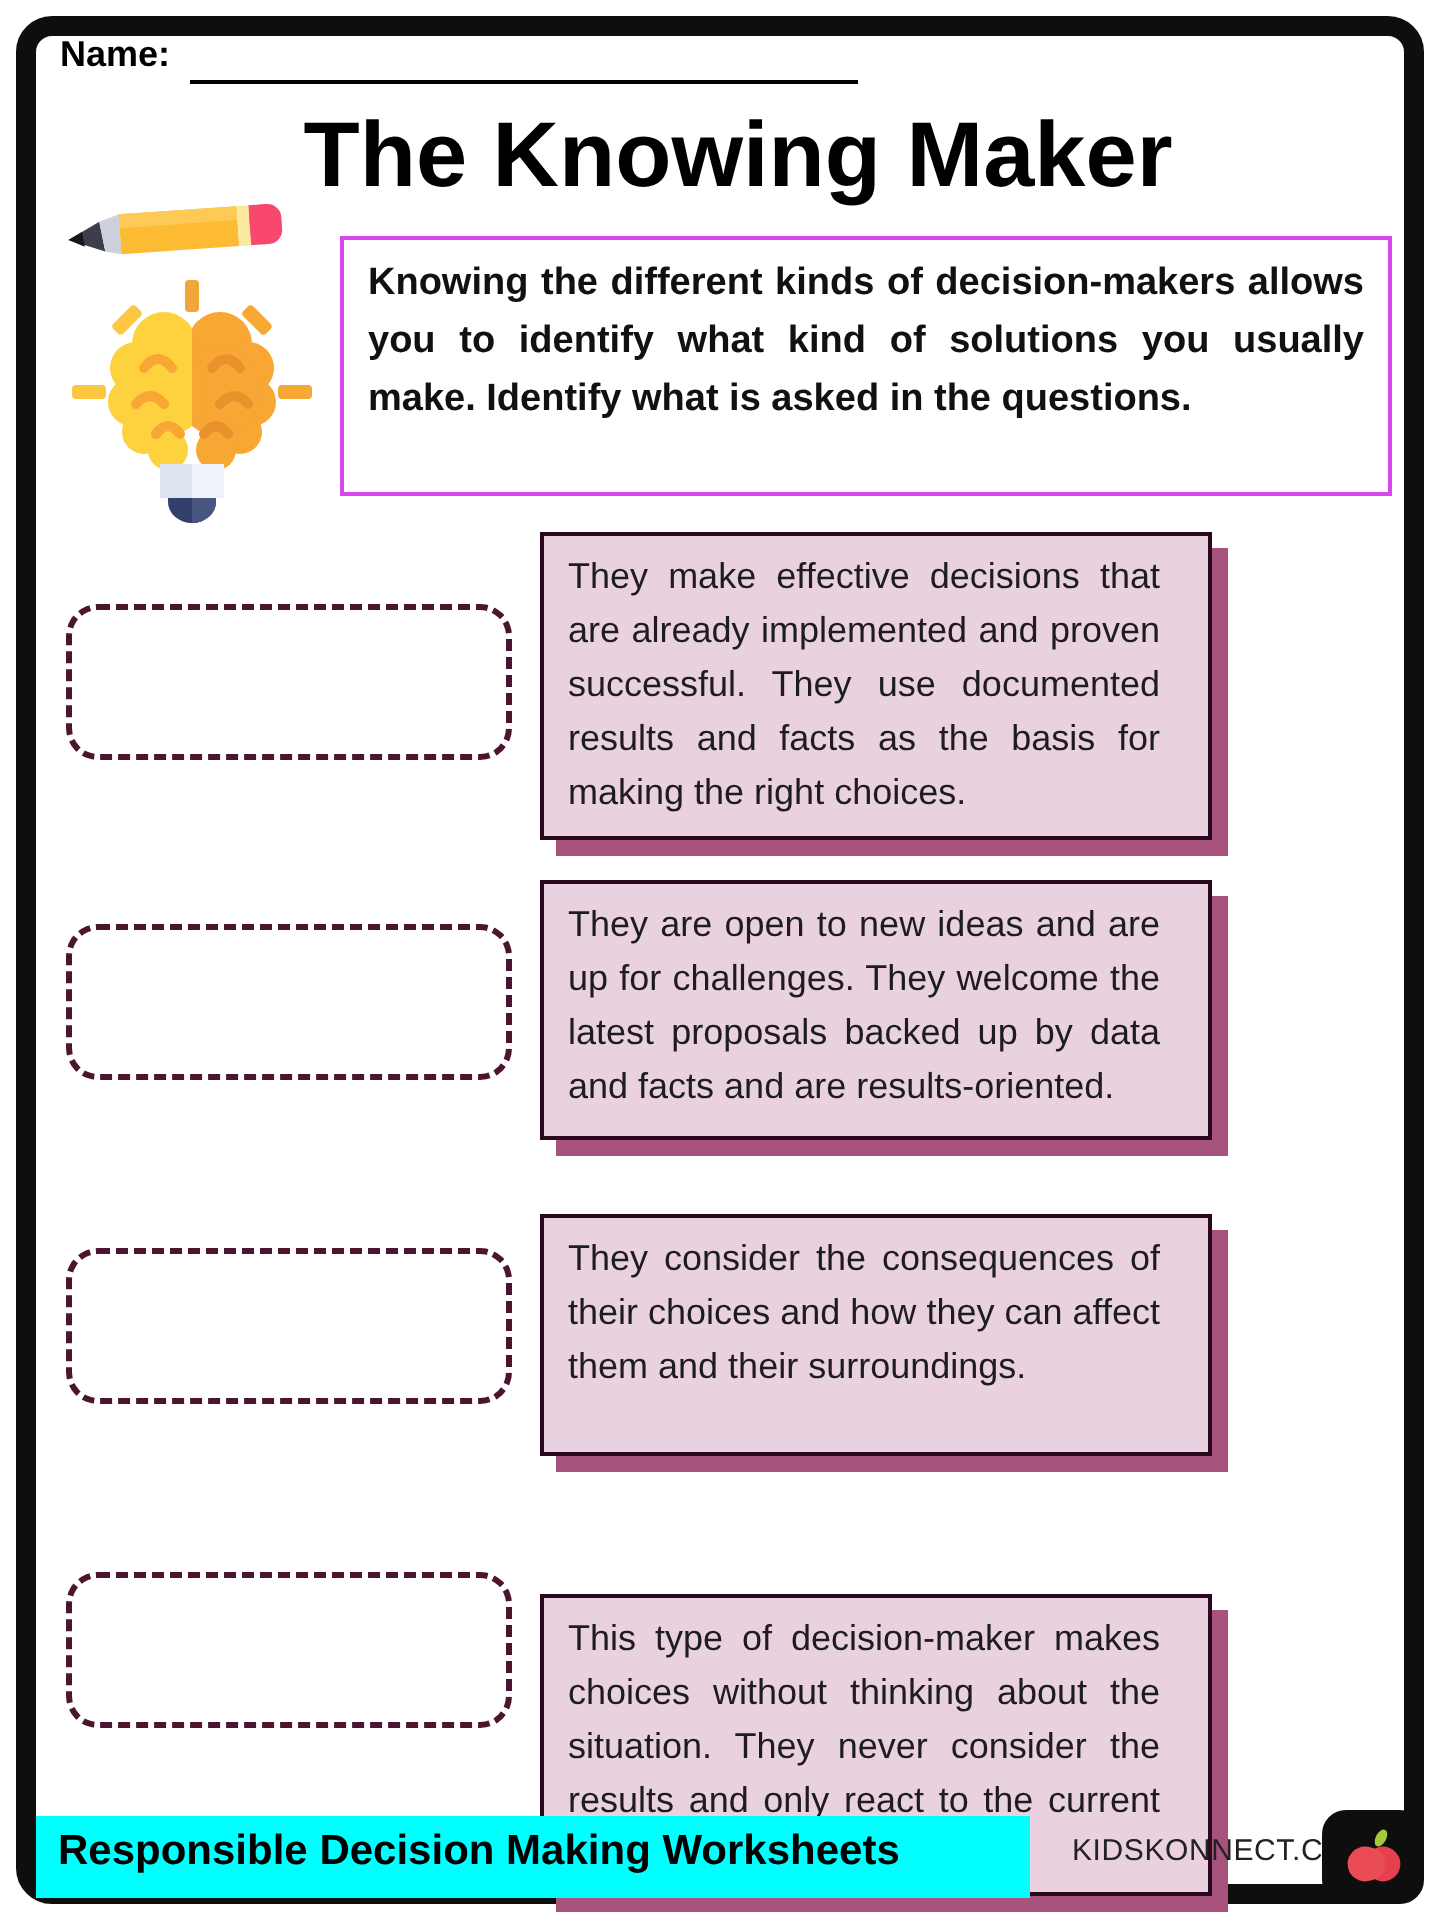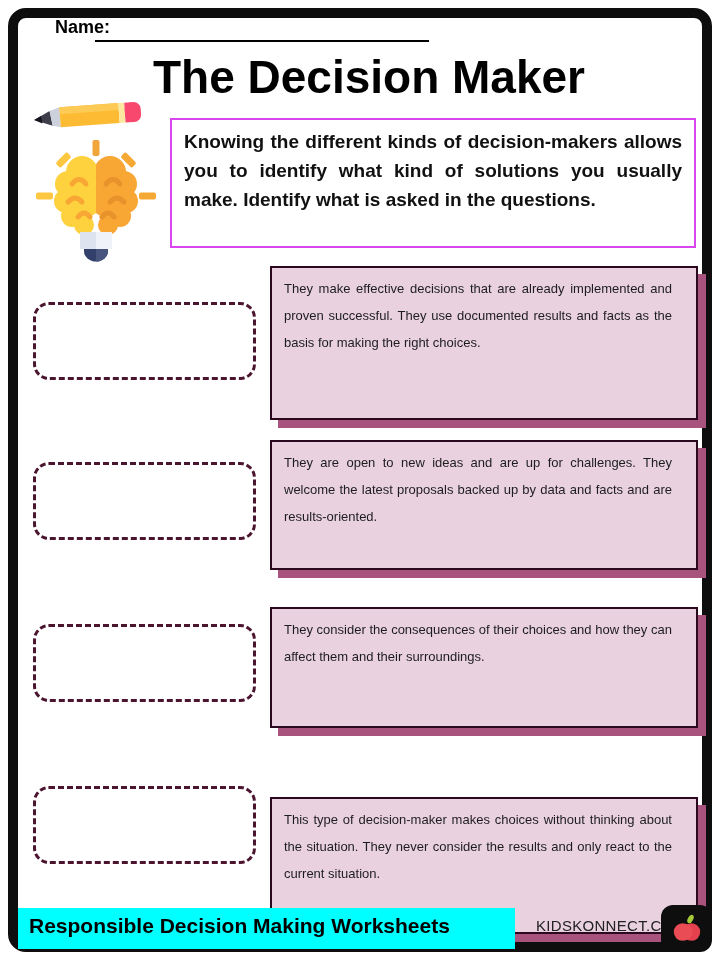--- a/index.html
+++ b/index.html
@@ -1,39 +1,39 @@
 <!DOCTYPE html>
 <html><head>
 <meta charset="utf-8">
 <style>
   html,body{margin:0;padding:0;background:#fff;}
   .page{position:relative;width:720px;height:960px;background:#ffffff;overflow:hidden;
         font-family:"Liberation Sans","DejaVu Sans",sans-serif;color:#1b1b1b;}
   .frame{position:absolute;inset:8px;border:10px solid #0e0e0e;border-radius:18px;pointer-events:none;}
 
-  .name-label{position:absolute;left:30px;top:17px;font-size:18px;font-weight:bold;color:#000;margin-left:25px;}
+  .name-label{position:absolute;left:30px;top:17px;font-size:18px;font-weight:bold;color:#000;}
   .name-line{position:absolute;left:95px;top:16px;width:334px;height:24px;border-bottom:2.5px solid #000;}
 
   .title{position:absolute;left:30px;right:12px;top:54px;text-align:center;font-size:46px;
          font-weight:bold;color:#000;line-height:1.0;}
 
   .hero-icon{position:absolute;left:26px;top:94px;width:140px;height:170px;}
 
   .instruction{position:absolute;left:170px;top:118px;width:526px;min-height:130px;box-sizing:border-box;
          border:2px solid #d946ef;background:#fff;padding:7px 12px 6px 12px;
          font-size:19px;font-weight:bold;line-height:29px;text-align:justify;color:#111;}
 
   .dashed-box{position:absolute;left:33px;width:223px;height:78px;box-sizing:border-box;
          border:3px dashed #4b142f;border-radius:16px;background:#fff;}
   .db1{top:302px}.db2{top:462px}.db3{top:624px}.db4{top:786px}
 
-  .desc-box{position:absolute;left:270px;width:428px;box-sizing:border-box;
+  .desc-box{position:absolute;left:270px;width:336px;box-sizing:border-box;
          background:#e9d1df;border:2px solid #2a081e;
          box-shadow:8px 8px 0 0 #a8537e;
-         padding:7px 24px 5px 12px;font-size:13px;line-height:27px;
+         padding:7px 24px 5px 12px;font-size:18px;line-height:27px;
          text-align:justify;color:#1d1d1f;}
   .pb1{top:266px;min-height:154px}
   .pb2{top:440px;min-height:130px}
   .pb3{top:607px;min-height:121px}
   .pb4{top:797px;min-height:137px}
 
   .footer-bar{position:absolute;left:18px;top:908px;width:497px;height:41px;background:#00ffff;
          font-size:21px;font-weight:bold;color:#000;line-height:35px;padding-left:11px;
          box-sizing:border-box;white-space:nowrap;}
   .site-name{position:absolute;left:536px;top:908px;height:35px;line-height:35px;
@@ -43,21 +43,21 @@
 </style>
 </head>
 <body>
 
 <div class="page">
   <div class="frame"></div>
 
   <div class="name-label">Name:</div>
   <div class="name-line"></div>
 
-  <div class="title">The Decision Maker</div>
+  <div class="title">The Knowing Maker</div>
 
   <svg class="hero-icon" viewBox="0 0 140 170">
     <defs>
       <clipPath id="clipL">
           <rect x="0" y="40" width="70" height="130"></rect>
         </clipPath>
       <clipPath id="clipR">
           <rect x="70" y="40" width="70" height="130"></rect>
         </clipPath>
     </defs>

